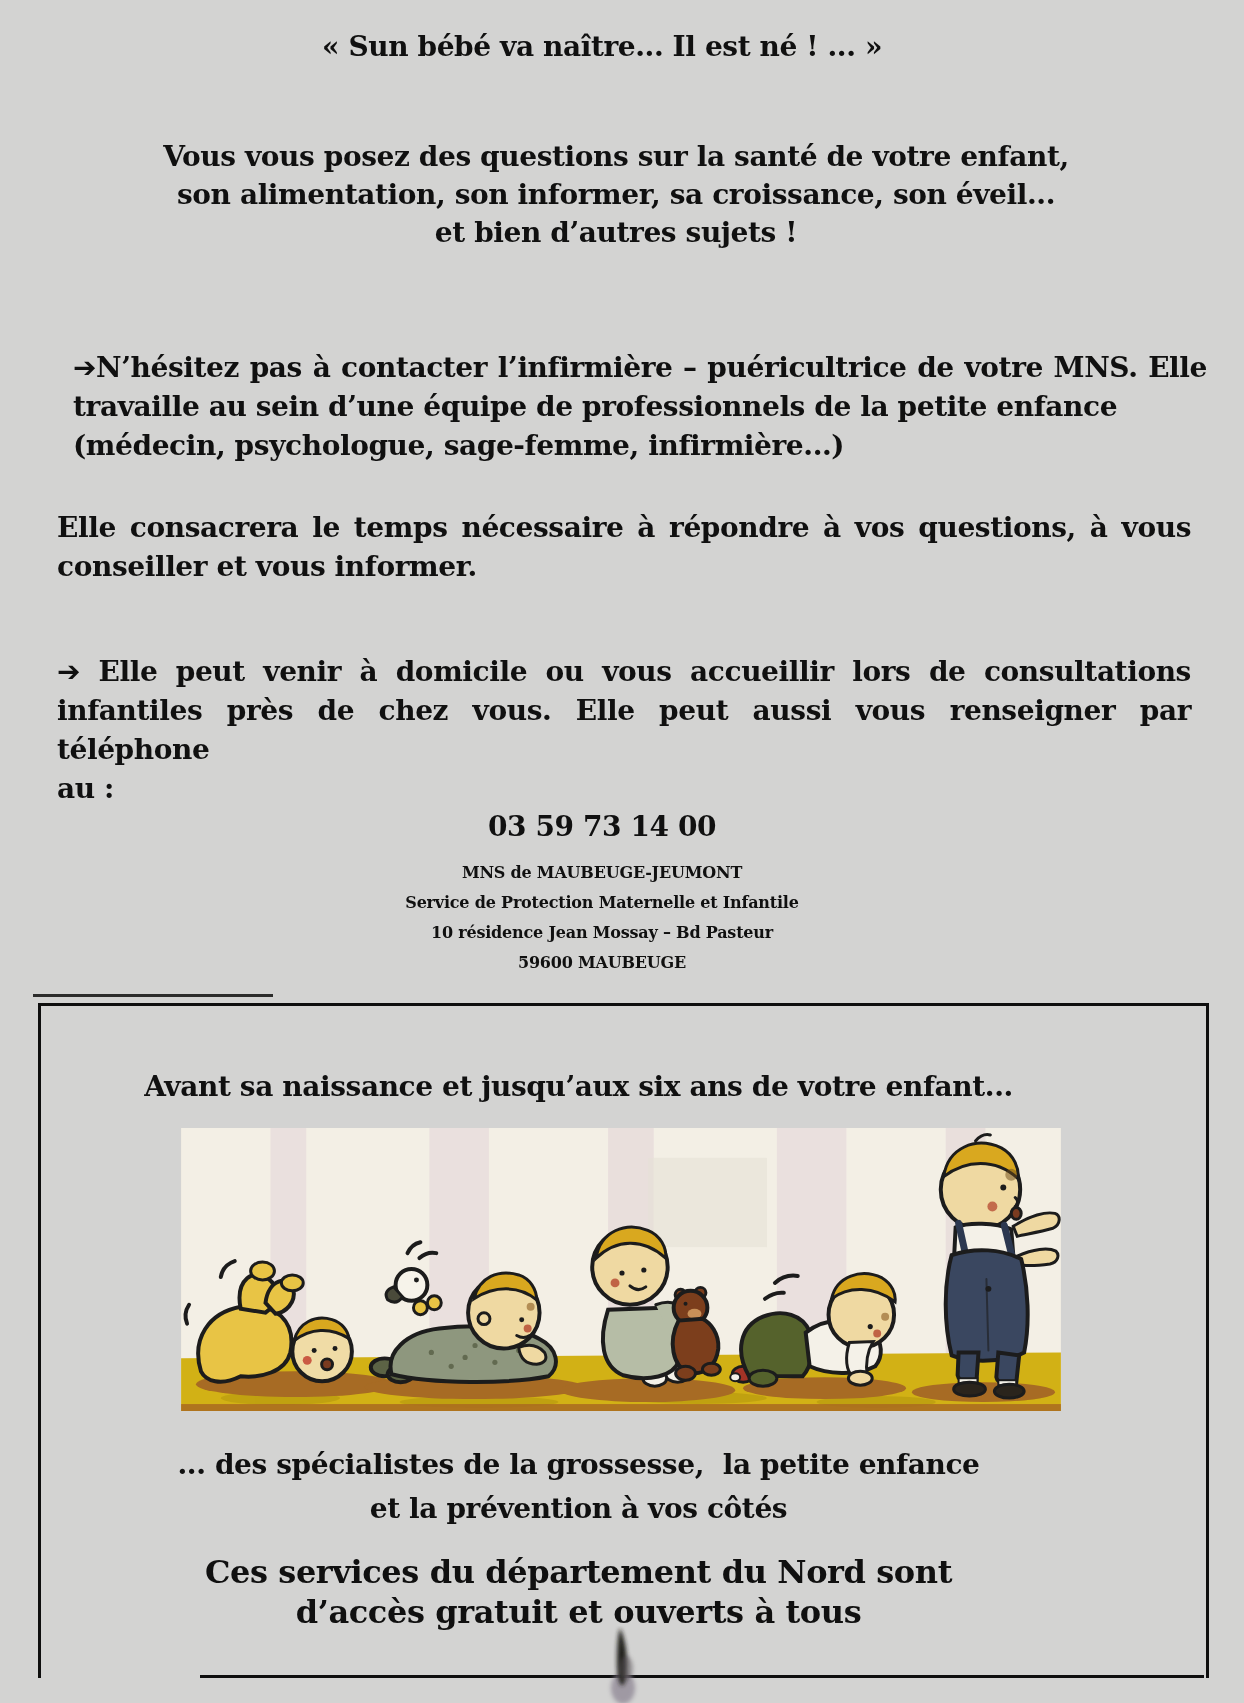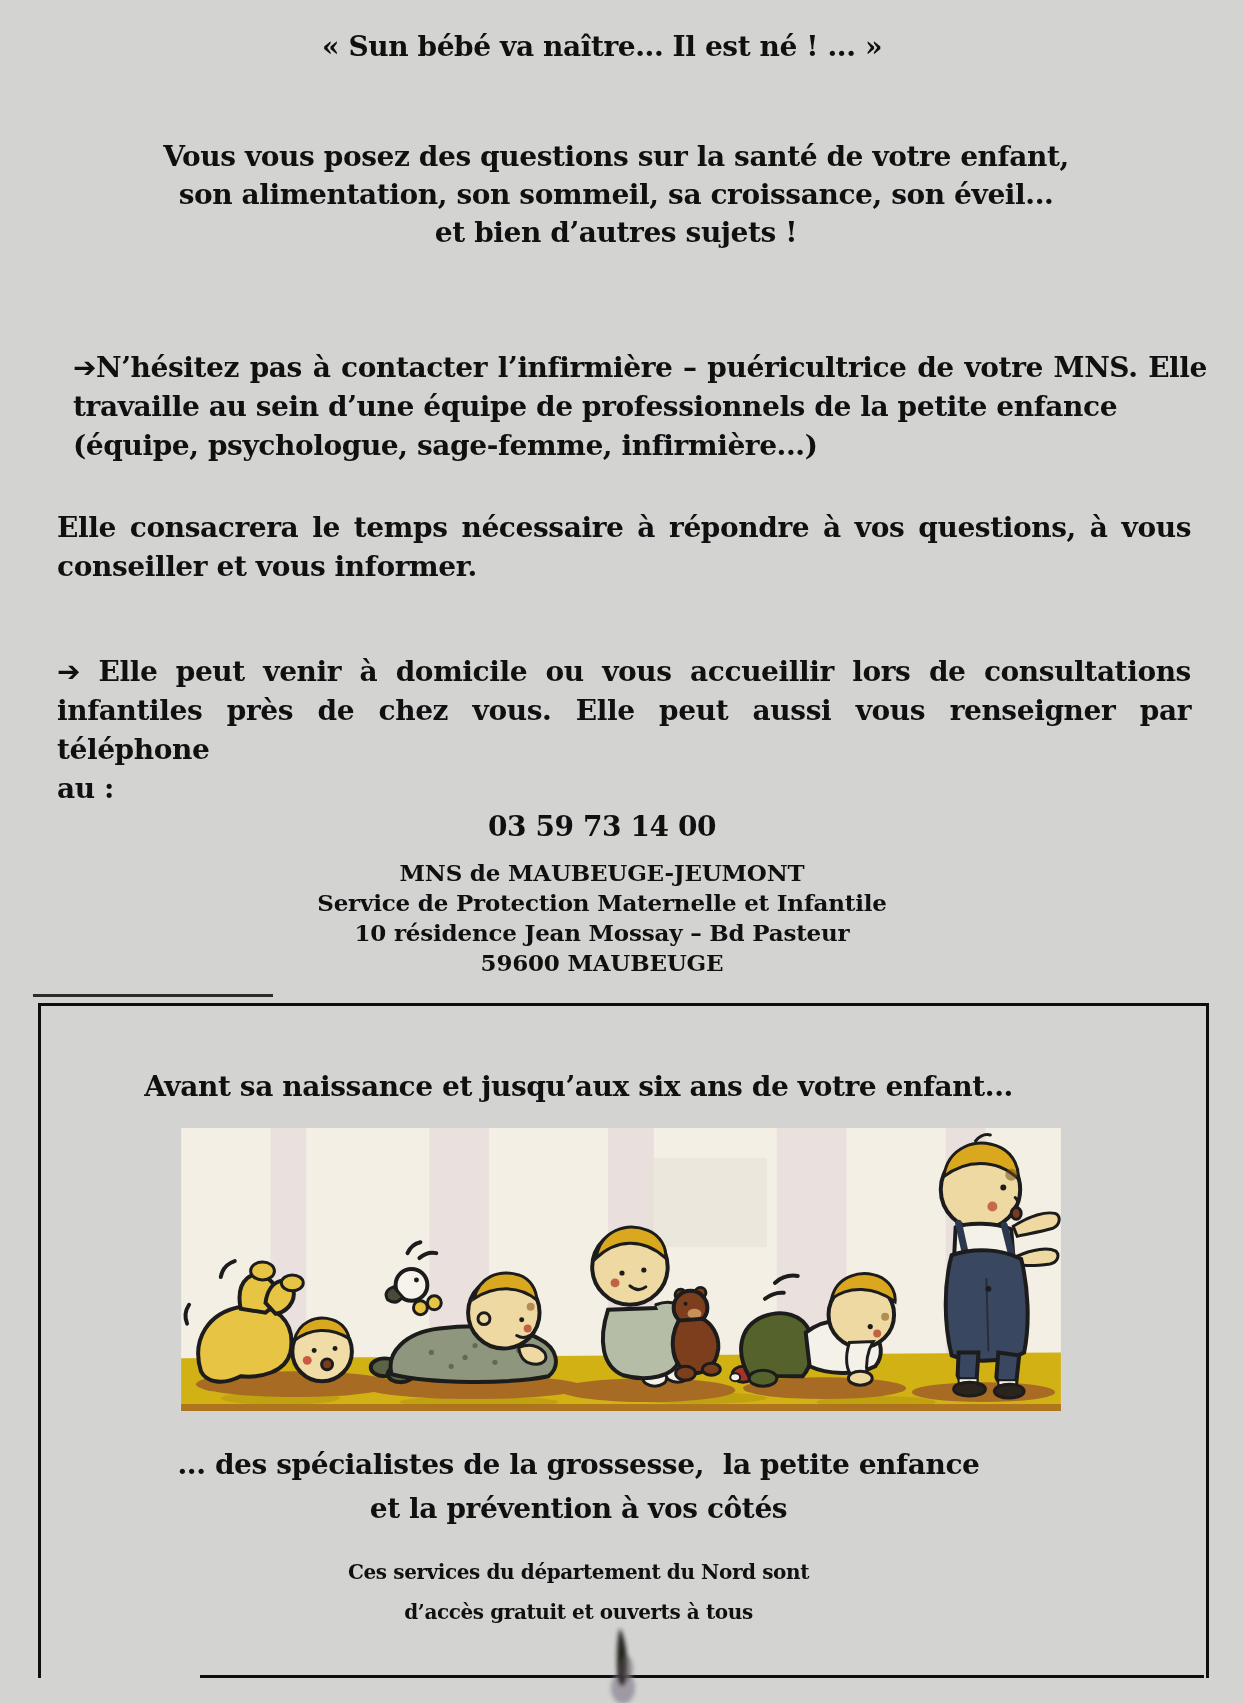--- a/index.html
+++ b/index.html
@@ -12,51 +12,51 @@
   }
   .abs{position:absolute;}
   .center{text-align:center;}
   .title{left:0; right:40px; top:30px; font-size:28px;}
   .intro{left:0; right:40px; top:138px; font-size:28px; line-height:38px;padding-left:28px;}
   .para{left:57px; width:1134px; font-size:28px;}
   .pline{line-height:39px; text-align:justify; text-align-last:justify;}
   .plast{line-height:39px; text-align:left; text-align-last:left;}
   .arrow{font-family:"DejaVu Sans","Liberation Sans",sans-serif; font-weight:bold;}
   .phone{left:0; right:40px; top:810px; font-size:28px;}
-  .address{left:0; right:40px; top:858px; font-size:23px; line-height:30px; letter-spacing:-0.2px;}
+  .address{left:0; right:40px; top:858px; font-size:16px; line-height:30px; letter-spacing:-0.2px;}
   .panel{
     left:38px; top:1003px; width:1165px; height:672px;
     border-left:3px solid #0e0e0e; border-top:3px solid #0e0e0e; border-right:3px solid #0e0e0e;
   }
   .panel-heading{left:0; right:90px; top:64px; font-size:28px;}
   .illu{left:137px; top:122px; width:886px; height:283px;}
   .caption{left:0; right:90px; top:437px; font-size:28px; line-height:44px;}
   .caption div, .footerblock div{white-space:pre;}
-  .footerblock{left:0; right:90px; top:546px; font-size:20px; line-height:40px;}
+  .footerblock{left:0; right:90px; top:546px; font-size:32px; line-height:40px;}
   .artifact-top{left:33px; top:994px; width:240px; height:3px; background:#0e0e0e; opacity:.85;}
   .bottom-line{left:200px; top:1675px; width:1004px; height:3px; background:#0e0e0e;}
   .smudge{left:600px; top:1626px; width:44px; height:77px;}
 </style>
 </head>
 <body>
 
 <div id="page">
 
   <div class="abs center title">« Sun bébé va naître... Il est né ! ... »</div>
 
   <div class="abs center intro">
     <div>Vous vous posez des questions sur la santé de votre enfant,</div>
-    <div>son alimentation, son sommeil, sa croissance, son éveil...</div>
+    <div>son alimentation, son informer, sa croissance, son éveil...</div>
     <div>et bien d’autres sujets !</div>
   </div>
 
   <div class="abs para" style="top:348px;margin-left:16px;">
     <div class="pline"><span class="arrow">➔</span><span>N’hésitez pas à contacter l’infirmière – puéricultrice de votre MNS. Elle</span></div>
     <div class="plast">travaille au sein d’une équipe de professionnels de la petite enfance</div>
-    <div class="plast">(équipe, psychologue, sage-femme, infirmière...)</div>
+    <div class="plast">(médecin, psychologue, sage-femme, infirmière...)</div>
   </div>
 
   <div class="abs para" style="top:508px;">
     <div class="pline">Elle consacrera le temps nécessaire à répondre à vos questions, à vous</div>
     <div class="plast">conseiller et vous informer.</div>
   </div>
 
   <div class="abs para" style="top:652px;">
     <div class="pline"><span class="arrow">➔</span><span> </span><span>Elle peut venir à domicile ou vous accueillir lors de consultations</span></div>
     <div class="pline">infantiles près de chez vous. Elle peut aussi vous renseigner par téléphone</div>

